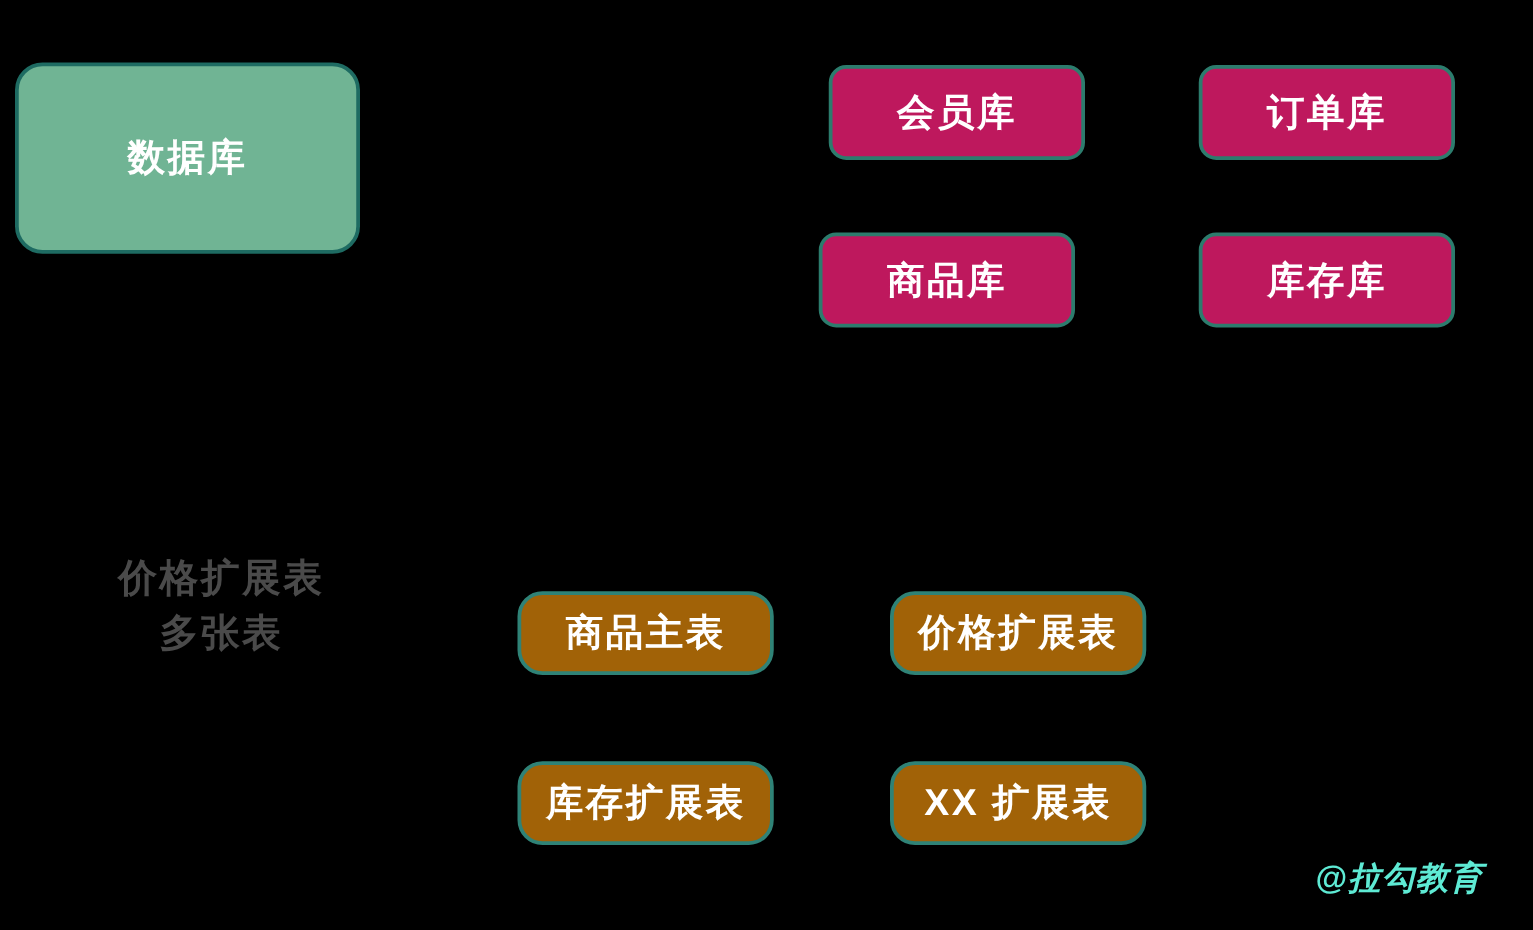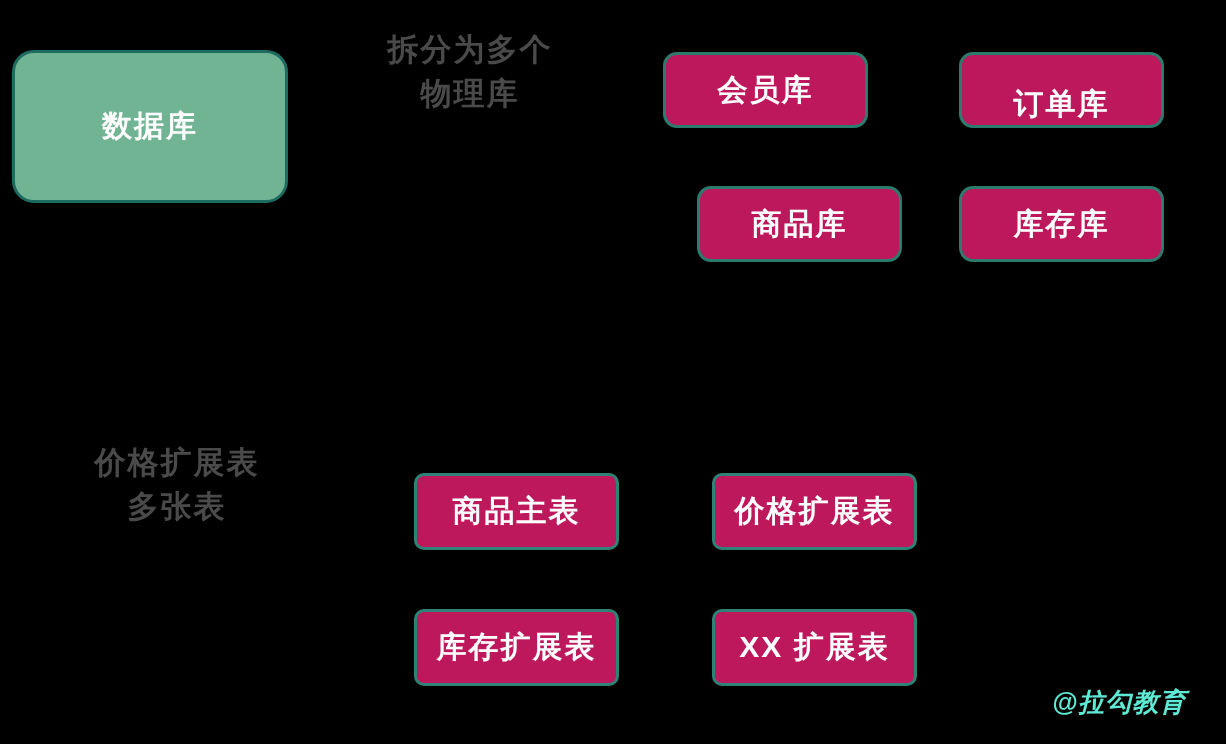--- a/index.html
+++ b/index.html
@@ -33,28 +33,28 @@
     border: 3px solid #1e6b62;
     border-radius: 22px;
   }
   .box-orange {
     width: 205px; height: 76px;
     background: #be185d;
     border: 3px solid #2c7c6d;
     border-radius: 14px;
   }
   .box-purple {
-    width: 205px; height: 77px;
-    background: #be185d;
+    width: 205px; height: 67px;
+    background: #a16207;
     border: 3px solid #2f8276;
-    border-radius: 10px;
+    border-radius: 20px;
   }
   #db-member  { left: 663px; top: 52px;  }
-  #db-order   { left: 959px; top: 52px; align-items: flex-end;  }
-  #db-product { left: 697px; top: 186px; }
+  #db-order   { left: 959px; top: 52px;  }
+  #db-product { left: 655px; top: 186px; }
   #db-stock   { left: 959px; top: 186px; }
 
   #tbl-product-main { left: 414px; top: 473px; }
   #tbl-price-ext    { left: 712px; top: 473px; }
   #tbl-stock-ext    { left: 414px; top: 609px; }
   #tbl-xx-ext       { left: 712px; top: 609px; }
 
   .annotation {
     position: absolute;
     color: #4a4a4a;
@@ -79,24 +79,20 @@
 </style>
 </head>
 <body>
 
 <div class="canvas">
 
   <div class="box box-green" id="db-source">
     <span>数据库</span>
   </div>
 
-  <div class="annotation" id="ann-top">
-    <div>拆分为多个</div>
-    <div>物理库</div>
-  </div>
 
   <div class="box box-orange" id="db-member">
     <span>会员库</span>
   </div>
   <div class="box box-orange" id="db-order">
     <span>订单库</span>
   </div>
   <div class="box box-orange" id="db-product">
     <span>商品库</span>
   </div>

